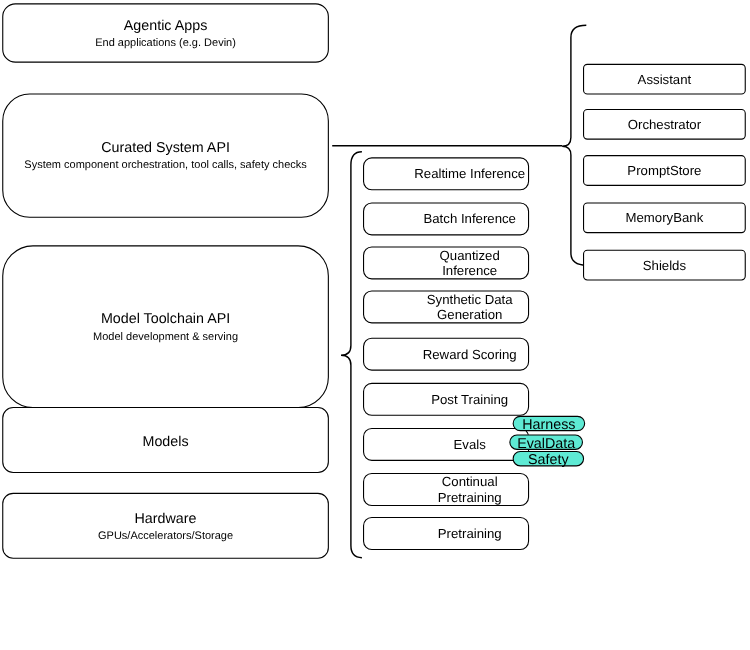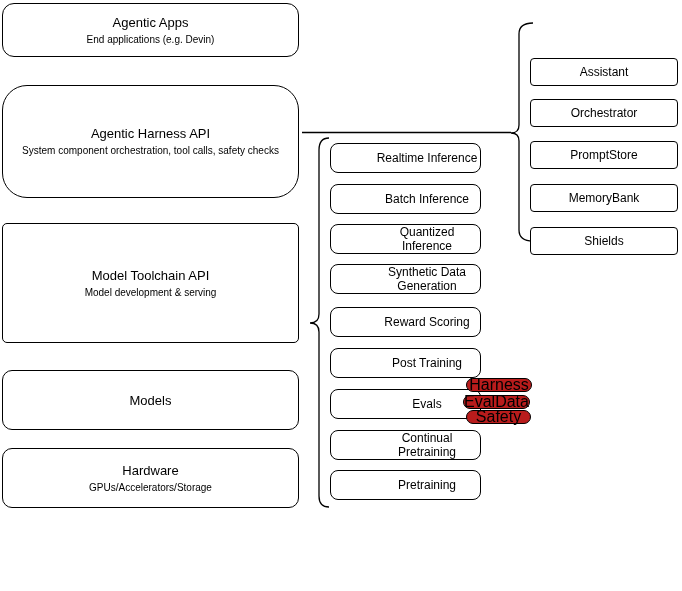--- a/index.html
+++ b/index.html
@@ -38,27 +38,27 @@
   }
   
   .rbox {
     left: 530px; width: 148px; height: 28px;
     border-radius: 4px; font-size: 12px; margin-top: 23px;
   }
   
   .pill {
     position: absolute;
     box-sizing: border-box;
-    background: #b91c1c;
+    background: #5eead4;
     border: 1px solid #000000;
     border-radius: 999px;
     display: flex;
     align-items: center;
     justify-content: center;
-    font-size: 16px;
+    font-size: 13px;
     z-index: 5;
   }
   #connector-layer {
     position: absolute;
     left: 0; top: 0;
     width: 682px; height: 591px;
     pointer-events: none;
   }
 </style>
 </head>
@@ -71,25 +71,25 @@
     <path d="M 329 138 Q 319 138 319 150 L 319 314 Q 319 323 310 323 Q 319 323 319 332 L 319 496 Q 319 507 329 507" fill="none" stroke="#000000" stroke-width="1.3"></path>
     <path d="M 533 23 Q 519 23 519 34 L 519 125 Q 519 133 511 133 Q 519 133 519 141 L 519 230 Q 519 241 533 241" fill="none" stroke="#000000" stroke-width="1.3"></path>
   </svg>
 
   <div class="node lbox" style="top:3px;height:54px;border-radius:12px">
     <div class="title">Agentic Apps</div>
     <div class="sub">End applications (e.g. Devin)</div>
   </div>
 
   <div class="node lbox" style="top:85px;height:113px;border-radius:25px">
-    <div class="title">Agentic Harness API</div>
+    <div class="title">Curated System API</div>
     <div class="sub">System component orchestration, tool calls, safety checks</div>
   </div>
 
-  <div class="node lbox" style="top:223px;height:120px;border-radius:5px">
+  <div class="node lbox" style="top:223px;height:148px;border-radius:28px">
     <div class="title">Model Toolchain API</div>
     <div class="sub">Model development &amp; serving</div>
   </div>
 
   <div class="node lbox" style="top:370px;height:60px;border-radius:10px">
     <div class="title">Models</div>
   </div>
 
   <div class="node lbox" style="top:448px;height:60px;border-radius:10px">
     <div class="title">Hardware</div>

